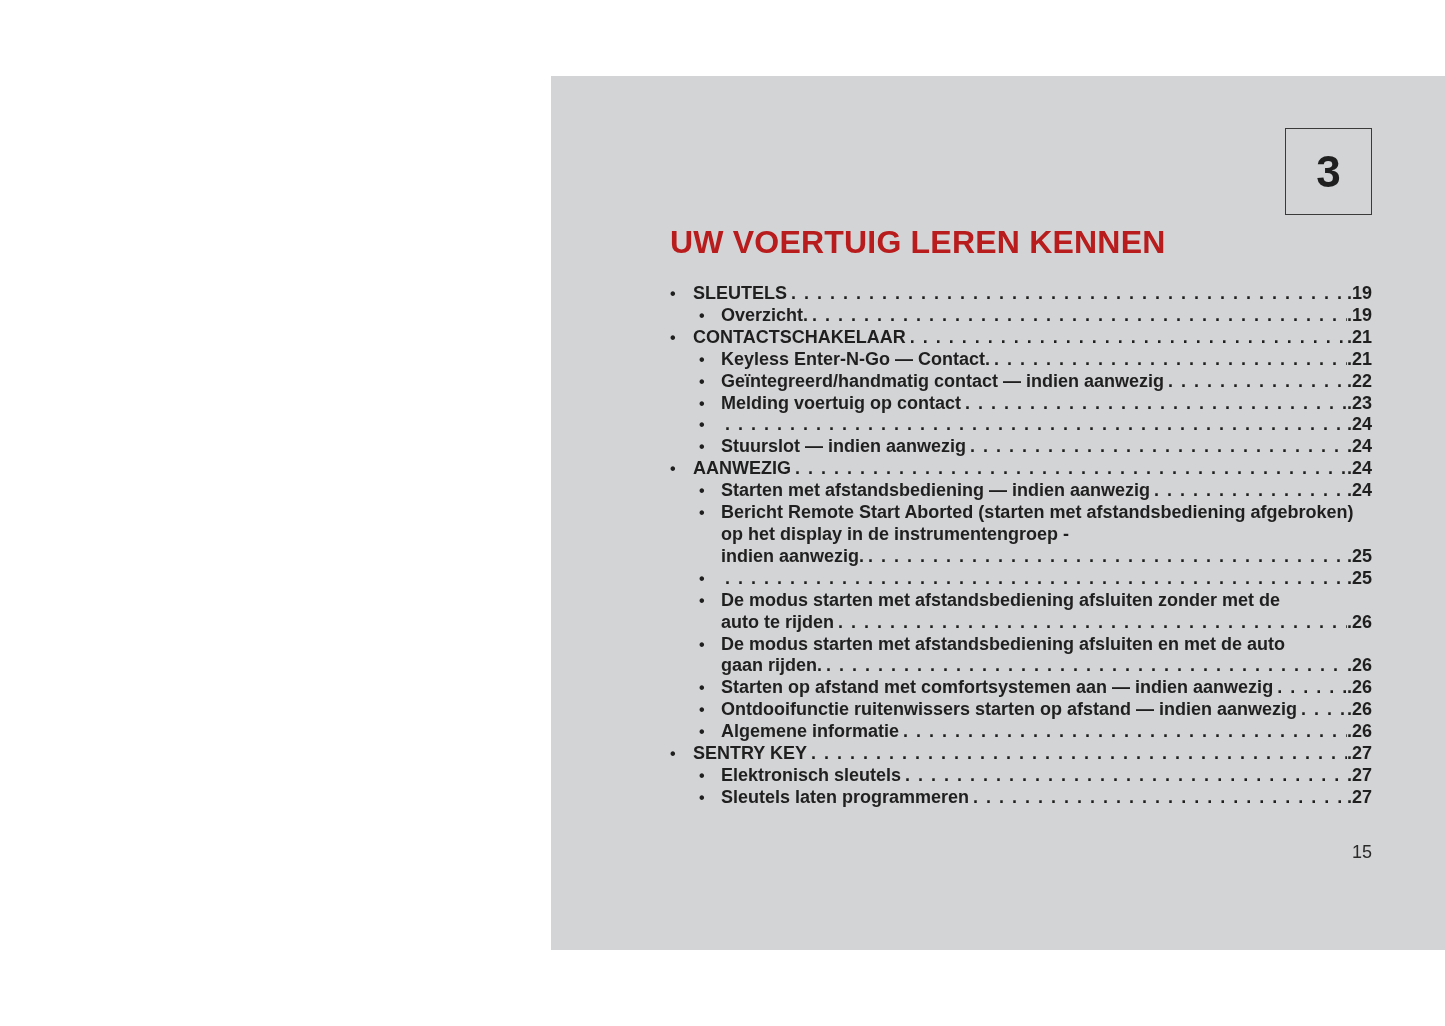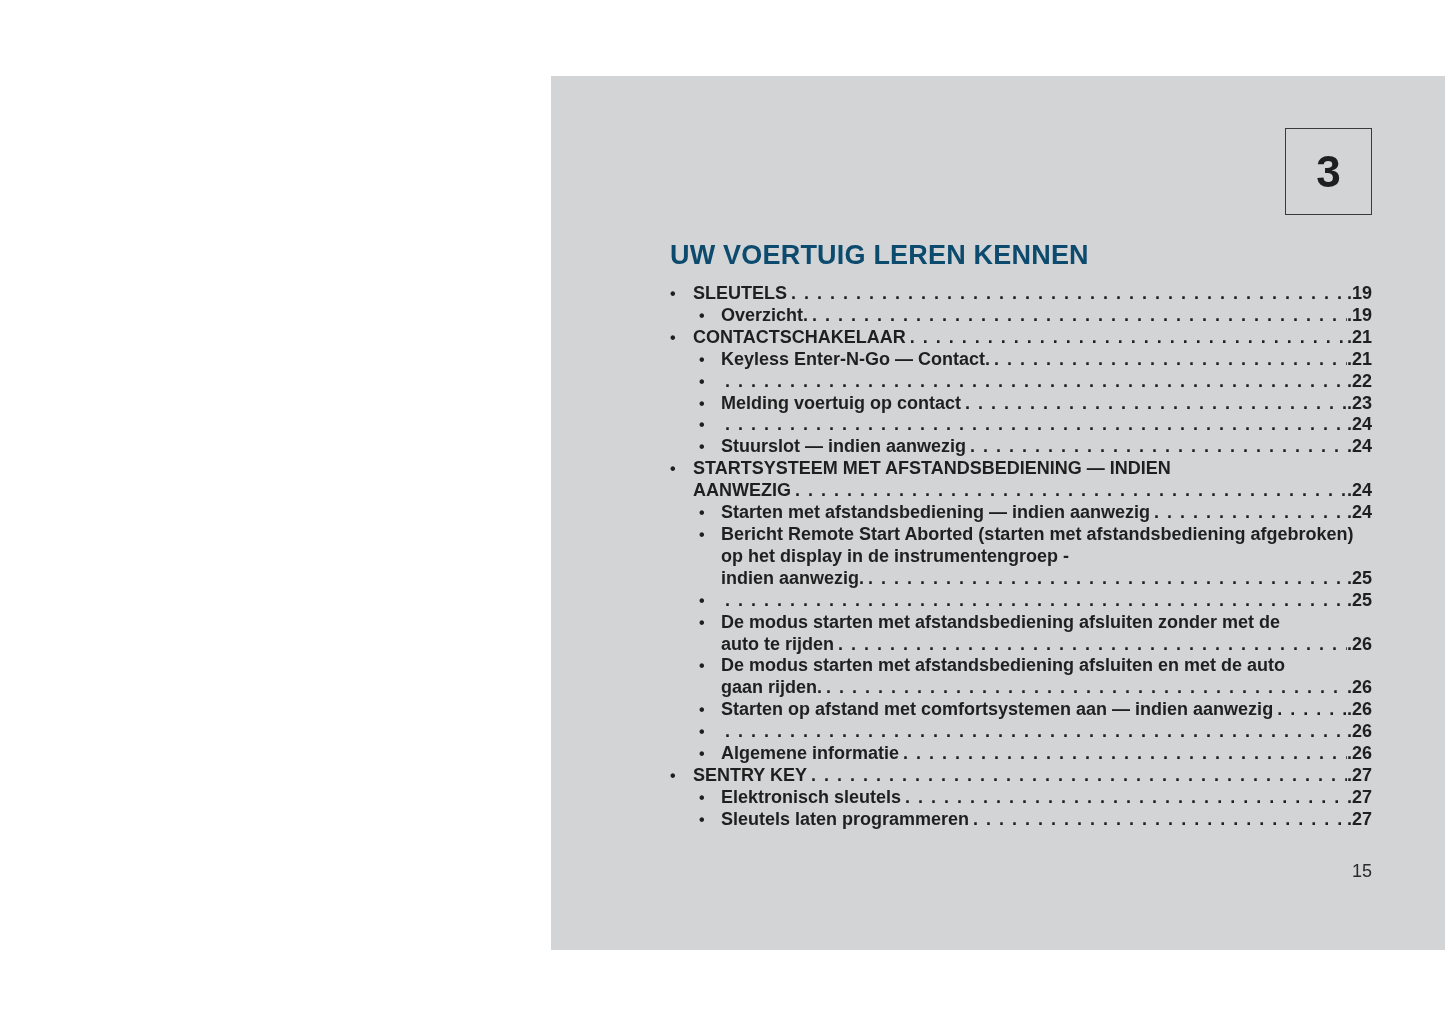--- a/index.html
+++ b/index.html
@@ -14,22 +14,22 @@
       background: #d3d4d6;
     }
     .chapter-box {
       position: absolute; left: 734px; top: 52px;
       width: 85px; height: 85px;
       border: 1.5px solid #3a3a3a;
       display: flex; align-items: center; justify-content: center;
       font-weight: bold; font-size: 44px; color: #1f1f1f;
     }
     .title {
-      position: absolute; left: 119px; top: 164px;
-      font-size: 27px; font-weight: bold; color: #0c4a6e;
+      position: absolute; left: 119px; top: 148px;
+      font-size: 32px; font-weight: bold; color: #b91c1c;
       letter-spacing: 0.2px; margin: 0;
     }
     .toc {
       position: absolute; left: 119px; top: 207px; width: 702px;
       list-style: none; margin: 0; padding: 0;
       font-size: 18px; font-weight: bold; color: #1f1f1f;
       line-height: 21.9px;
     }
     .toc li { position: relative; margin: 0; padding: 0; }
     .toc li.l1 { padding-left: 23px; }
@@ -46,21 +46,21 @@
       flex: 1 1 auto; overflow: hidden; white-space: nowrap;
       letter-spacing: 3.4px; padding-left: 4px;
     }
     .leader::before {
       content: ". . . . . . . . . . . . . . . . . . . . . . . . . . . . . . . . . . . . . . . . . . . . . . . . . . . . . . . . . . . . . . . . . . . . . . . . . . . . . .";
       letter-spacing: 0;
       word-spacing: 3px;
     }
     .page-num { flex: 0 0 auto; }
     .folio {
-      position: absolute; right: 73px; top: 785px;
+      position: absolute; right: 73px; top: 766px;
       font-size: 18px; color: #2a2a2a; margin-left: 40px;
     }
   </style>
 </head>
 <body>
 
 <div class="page">
   <div class="chapter-box">
     <span>3</span>
   </div>
@@ -94,20 +94,21 @@
         <span class="bullet">•</span>
         <div class="row">
           <span class="label">Keyless Enter-N-Go — Contact.</span>
           <span class="leader"></span>
           <span class="page-num">.21</span>
         </div>
       </li>
       <li class="l2">
         <span class="bullet">•</span>
         <div class="row">
+          <span class="label">Geïntegreerd/handmatig contact — indien aanwezig</span>
           <span class="leader"></span>
           <span class="page-num">.22</span>
         </div>
       </li>
       <li class="l2">
         <span class="bullet">•</span>
         <div class="row">
           <span class="label">Melding voertuig op contact</span>
           <span class="leader"></span>
           <span class="page-num">.23</span>
@@ -123,21 +124,20 @@
       <li class="l2">
         <span class="bullet">•</span>
         <div class="row">
           <span class="label">Stuurslot — indien aanwezig</span>
           <span class="leader"></span>
           <span class="page-num">.24</span>
         </div>
       </li>
       <li class="l1">
         <span class="bullet">•</span>
-        <span class="pre">STARTSYSTEEM MET AFSTANDSBEDIENING — INDIEN</span>
         <div class="row">
           <span class="label">AANWEZIG</span>
           <span class="leader"></span>
           <span class="page-num">.24</span>
         </div>
       </li>
       <li class="l2">
         <span class="bullet">•</span>
         <div class="row">
           <span class="label">Starten met afstandsbediening — indien aanwezig</span>
@@ -183,20 +183,21 @@
         <span class="bullet">•</span>
         <div class="row">
           <span class="label">Starten op afstand met comfortsystemen aan — indien aanwezig</span>
           <span class="leader"></span>
           <span class="page-num">.26</span>
         </div>
       </li>
       <li class="l2">
         <span class="bullet">•</span>
         <div class="row">
+          <span class="label">Ontdooifunctie ruitenwissers starten op afstand — indien aanwezig</span>
           <span class="leader"></span>
           <span class="page-num">.26</span>
         </div>
       </li>
       <li class="l2">
         <span class="bullet">•</span>
         <div class="row">
           <span class="label">Algemene informatie</span>
           <span class="leader"></span>
           <span class="page-num">.26</span>

